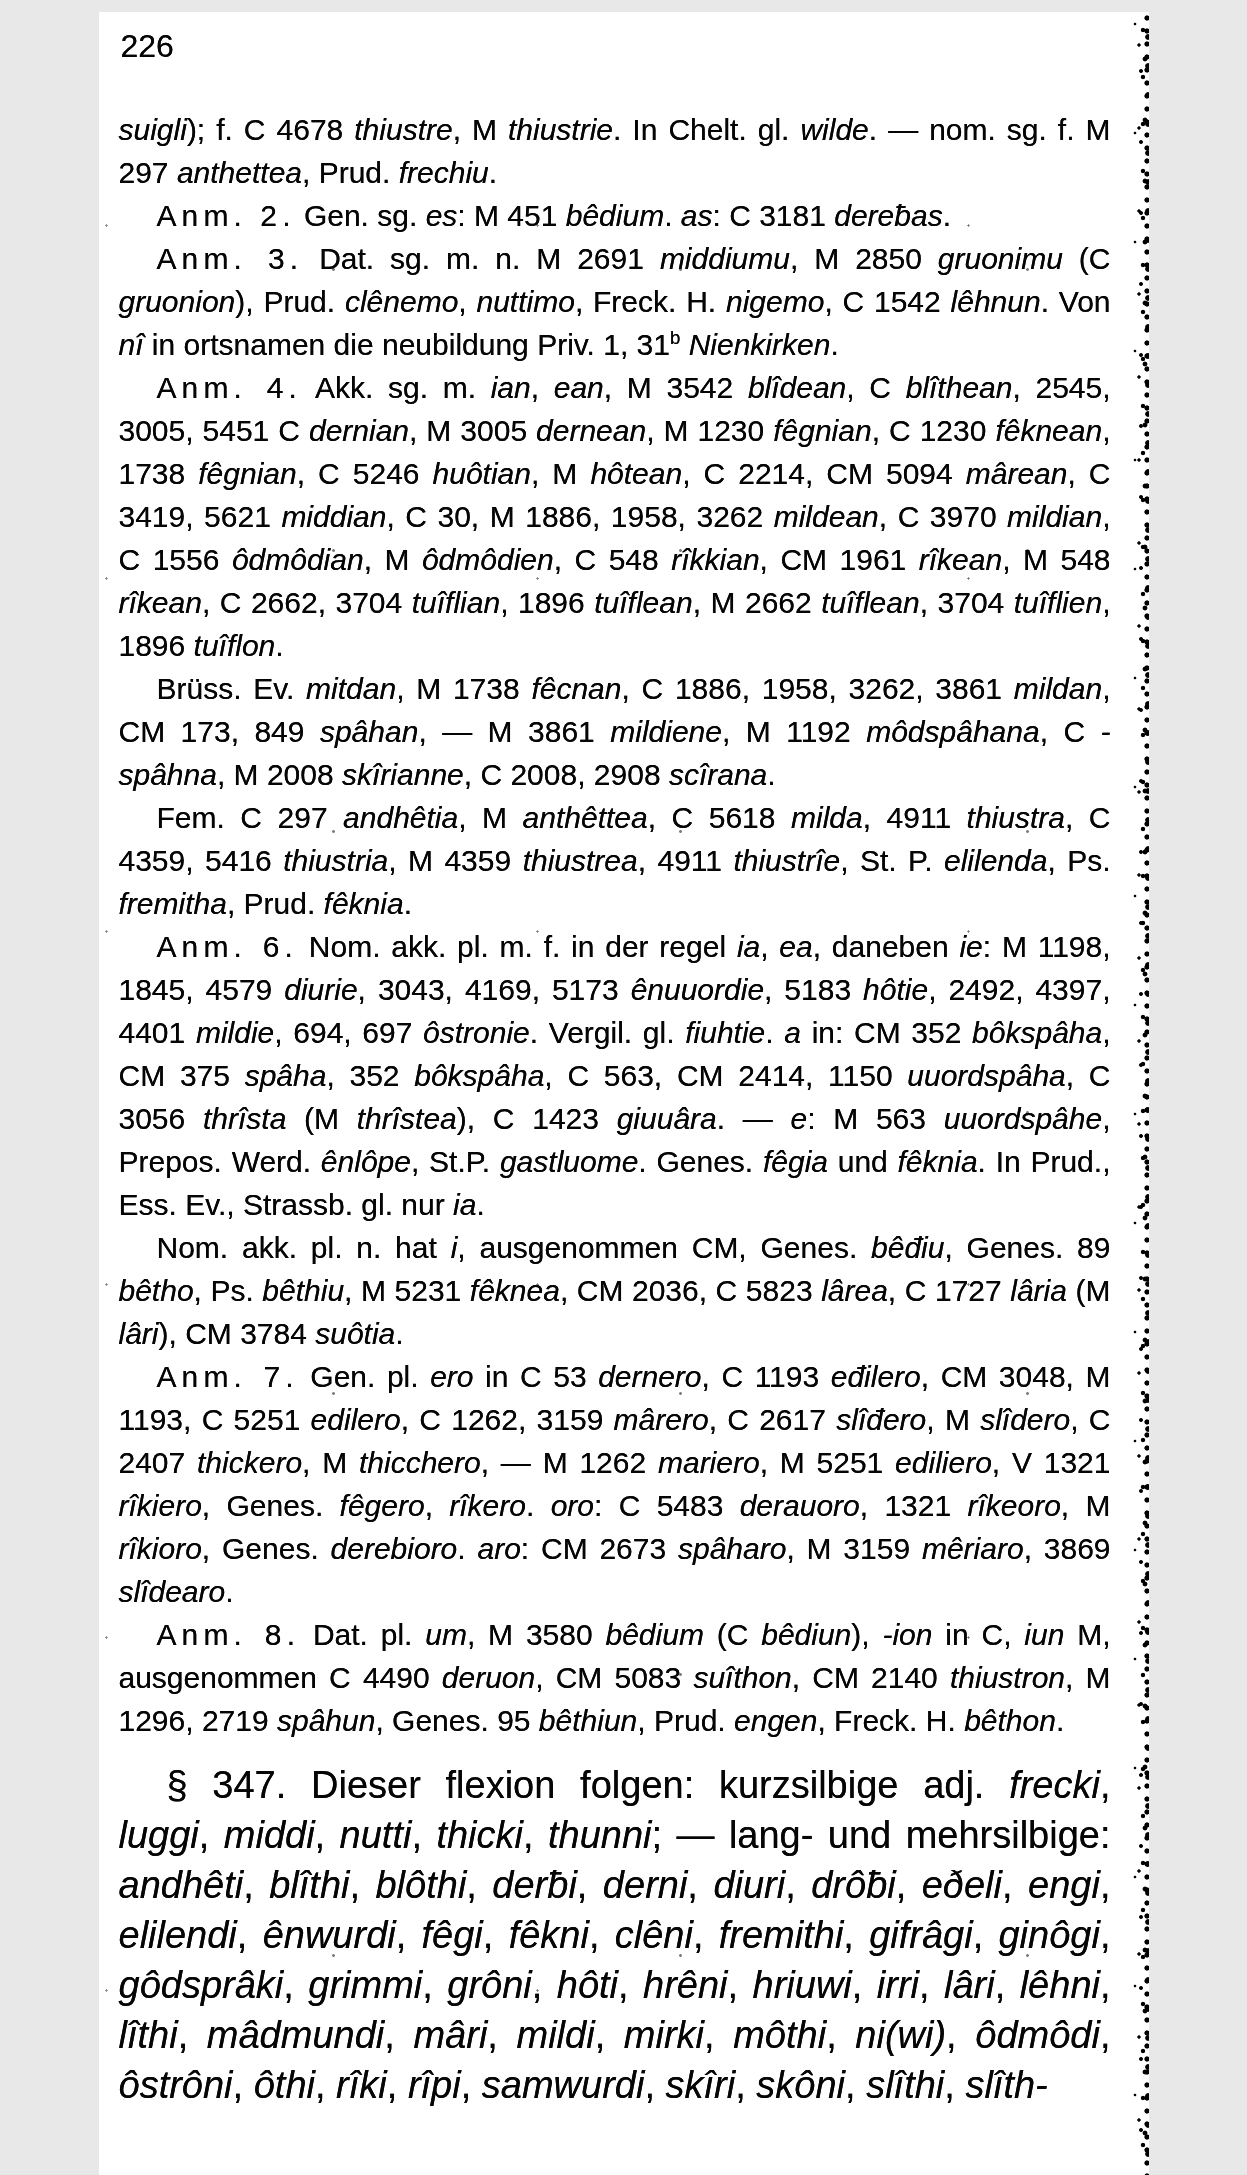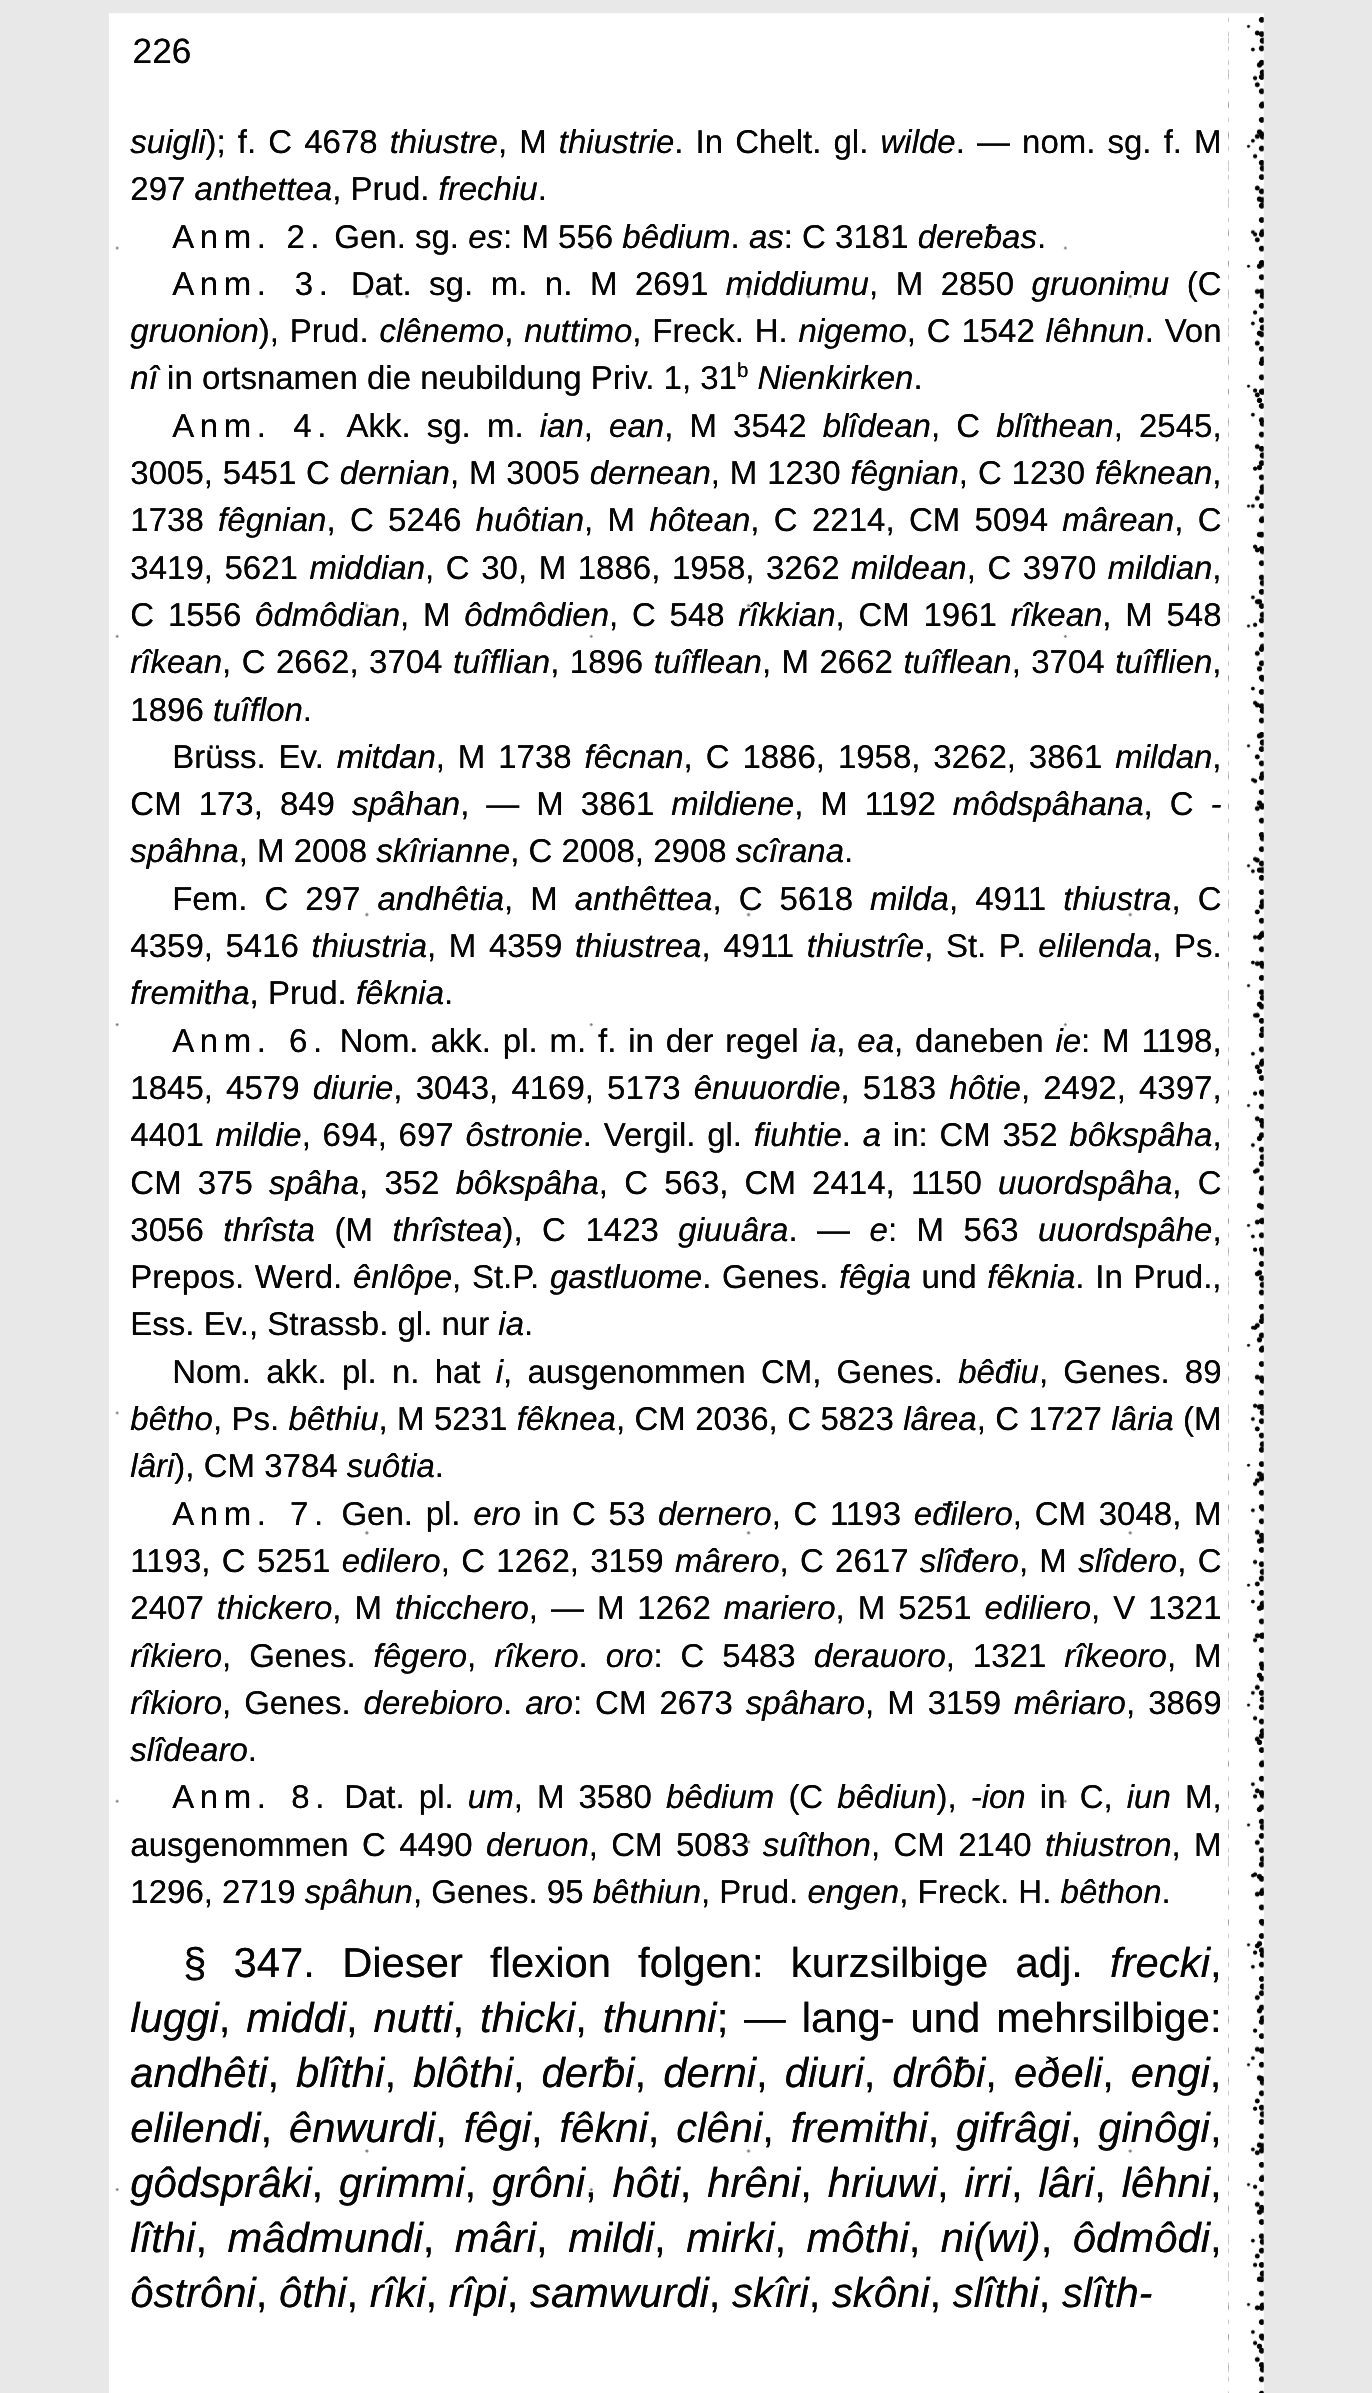--- a/index.html
+++ b/index.html
@@ -86,21 +86,21 @@
 <body>
 
 <div class="page">
 
   <div class="header-row">
     <div class="page-num">226</div>
   </div>
 
   <div class="page-body">
     <p class="para small"><span class="s-i">suigli</span><span class="s-r">); f. C 4678 </span><span class="s-i">thiustre</span><span class="s-r">, M </span><span class="s-i">thiustrie</span><span class="s-r">. In Chelt. gl. </span><span class="s-i">wilde</span><span class="s-r">. — nom. sg. f. M 297 </span><span class="s-i">anthettea</span><span class="s-r">, Prud. </span><span class="s-i">frechiu</span><span class="s-r">.</span></p>
-    <p class="para small ind"><span class="s-sp">Anm. 2.</span><span class="s-r"> Gen. sg. </span><span class="s-i">es</span><span class="s-r">: M 556 </span><span class="s-i">bêdium</span><span class="s-r">. </span><span class="s-i">as</span><span class="s-r">: C 3181 </span><span class="s-i">dereƀas</span><span class="s-r">.</span></p>
+    <p class="para small ind"><span class="s-sp">Anm. 2.</span><span class="s-r"> Gen. sg. </span><span class="s-i">es</span><span class="s-r">: M 451 </span><span class="s-i">bêdium</span><span class="s-r">. </span><span class="s-i">as</span><span class="s-r">: C 3181 </span><span class="s-i">dereƀas</span><span class="s-r">.</span></p>
     <p class="para small ind"><span class="s-sp">Anm. 3.</span><span class="s-r"> Dat. sg. m. n. M 2691 </span><span class="s-i">middiumu</span><span class="s-r">, M 2850 </span><span class="s-i">gruonimu</span><span class="s-r"> (C </span><span class="s-i">gruonion</span><span class="s-r">), Prud. </span><span class="s-i">clênemo</span><span class="s-r">, </span><span class="s-i">nuttimo</span><span class="s-r">, Freck. H. </span><span class="s-i">nigemo</span><span class="s-r">, C 1542 </span><span class="s-i">lêhnun</span><span class="s-r">. Von </span><span class="s-i">nî</span><span class="s-r"> in ortsnamen die neubildung Priv. 1, 31</span><span class="s-sup">b</span><span class="s-r"> </span><span class="s-i">Nienkirken</span><span class="s-r">.</span></p>
     <p class="para small ind"><span class="s-sp">Anm. 4.</span><span class="s-r"> Akk. sg. m. </span><span class="s-i">ian</span><span class="s-r">, </span><span class="s-i">ean</span><span class="s-r">, M 3542 </span><span class="s-i">blîdean</span><span class="s-r">, C </span><span class="s-i">blîthean</span><span class="s-r">, 2545, 3005, 5451 C </span><span class="s-i">dernian</span><span class="s-r">, M 3005 </span><span class="s-i">dernean</span><span class="s-r">, M 1230 </span><span class="s-i">fêgnian</span><span class="s-r">, C 1230 </span><span class="s-i">fêknean</span><span class="s-r">, 1738 </span><span class="s-i">fêgnian</span><span class="s-r">, C 5246 </span><span class="s-i">huôtian</span><span class="s-r">, M </span><span class="s-i">hôtean</span><span class="s-r">, C 2214, CM 5094 </span><span class="s-i">mârean</span><span class="s-r">, C 3419, 5621 </span><span class="s-i">middian</span><span class="s-r">, C 30, M 1886, 1958, 3262 </span><span class="s-i">mildean</span><span class="s-r">, C 3970 </span><span class="s-i">mildian</span><span class="s-r">, C 1556 </span><span class="s-i">ôdmôdian</span><span class="s-r">, M </span><span class="s-i">ôdmôdien</span><span class="s-r">, C 548 </span><span class="s-i">rîkkian</span><span class="s-r">, CM 1961 </span><span class="s-i">rîkean</span><span class="s-r">, M 548 </span><span class="s-i">rîkean</span><span class="s-r">, C 2662, 3704 </span><span class="s-i">tuîflian</span><span class="s-r">, 1896 </span><span class="s-i">tuîflean</span><span class="s-r">, M 2662 </span><span class="s-i">tuîflean</span><span class="s-r">, 3704 </span><span class="s-i">tuîflien</span><span class="s-r">, 1896 </span><span class="s-i">tuîflon</span><span class="s-r">.</span></p>
     <p class="para small ind"><span class="s-r">Brüss. Ev. </span><span class="s-i">mitdan</span><span class="s-r">, M 1738 </span><span class="s-i">fêcnan</span><span class="s-r">, C 1886, 1958, 3262, 3861 </span><span class="s-i">mildan</span><span class="s-r">, CM 173, 849 </span><span class="s-i">spâhan</span><span class="s-r">, — M 3861 </span><span class="s-i">mildiene</span><span class="s-r">, M 1192 </span><span class="s-i">môdspâhana</span><span class="s-r">, C </span><span class="s-i">-spâhna</span><span class="s-r">, M 2008 </span><span class="s-i">skîrianne</span><span class="s-r">, C 2008, 2908 </span><span class="s-i">scîrana</span><span class="s-r">.</span></p>
     <p class="para small ind"><span class="s-r">Fem. C 297 </span><span class="s-i">andhêtia</span><span class="s-r">, M </span><span class="s-i">anthêttea</span><span class="s-r">, C 5618 </span><span class="s-i">milda</span><span class="s-r">, 4911 </span><span class="s-i">thiustra</span><span class="s-r">, C 4359, 5416 </span><span class="s-i">thiustria</span><span class="s-r">, M 4359 </span><span class="s-i">thiustrea</span><span class="s-r">, 4911 </span><span class="s-i">thiustrîe</span><span class="s-r">, St. P. </span><span class="s-i">elilenda</span><span class="s-r">, Ps. </span><span class="s-i">fremitha</span><span class="s-r">, Prud. </span><span class="s-i">fêknia</span><span class="s-r">.</span></p>
     <p class="para small ind"><span class="s-sp">Anm. 6.</span><span class="s-r"> Nom. akk. pl. m. f. in der regel </span><span class="s-i">ia</span><span class="s-r">, </span><span class="s-i">ea</span><span class="s-r">, daneben </span><span class="s-i">ie</span><span class="s-r">: M 1198, 1845, 4579 </span><span class="s-i">diurie</span><span class="s-r">, 3043, 4169, 5173 </span><span class="s-i">ênuuordie</span><span class="s-r">, 5183 </span><span class="s-i">hôtie</span><span class="s-r">, 2492, 4397, 4401 </span><span class="s-i">mildie</span><span class="s-r">, 694, 697 </span><span class="s-i">ôstronie</span><span class="s-r">. Vergil. gl. </span><span class="s-i">fiuhtie</span><span class="s-r">. </span><span class="s-i">a</span><span class="s-r"> in: CM 352 </span><span class="s-i">bôkspâha</span><span class="s-r">, CM 375 </span><span class="s-i">spâha</span><span class="s-r">, 352 </span><span class="s-i">bôkspâha</span><span class="s-r">, C 563, CM 2414, 1150 </span><span class="s-i">uuordspâha</span><span class="s-r">, C 3056 </span><span class="s-i">thrîsta</span><span class="s-r"> (M </span><span class="s-i">thrîstea</span><span class="s-r">), C 1423 </span><span class="s-i">giuuâra</span><span class="s-r">. — </span><span class="s-i">e</span><span class="s-r">: M 563 </span><span class="s-i">uuordspâhe</span><span class="s-r">, Prepos. Werd. </span><span class="s-i">ênlôpe</span><span class="s-r">, St.P. </span><span class="s-i">gastluome</span><span class="s-r">. Genes. </span><span class="s-i">fêgia</span><span class="s-r"> und </span><span class="s-i">fêknia</span><span class="s-r">. In Prud., Ess. Ev., Strassb. gl. nur </span><span class="s-i">ia</span><span class="s-r">.</span></p>
     <p class="para small ind"><span class="s-r">Nom. akk. pl. n. hat </span><span class="s-i">i</span><span class="s-r">, ausgenommen CM, Genes. </span><span class="s-i">bêđiu</span><span class="s-r">, Genes. 89 </span><span class="s-i">bêtho</span><span class="s-r">, Ps. </span><span class="s-i">bêthiu</span><span class="s-r">, M 5231 </span><span class="s-i">fêknea</span><span class="s-r">, CM 2036, C 5823 </span><span class="s-i">lârea</span><span class="s-r">, C 1727 </span><span class="s-i">lâria</span><span class="s-r"> (M </span><span class="s-i">lâri</span><span class="s-r">), CM 3784 </span><span class="s-i">suôtia</span><span class="s-r">.</span></p>
     <p class="para small ind"><span class="s-sp">Anm. 7.</span><span class="s-r"> Gen. pl. </span><span class="s-i">ero</span><span class="s-r"> in C 53 </span><span class="s-i">dernero</span><span class="s-r">, C 1193 </span><span class="s-i">eđilero</span><span class="s-r">, CM 3048, M 1193, C 5251 </span><span class="s-i">edilero</span><span class="s-r">, C 1262, 3159 </span><span class="s-i">mârero</span><span class="s-r">, C 2617 </span><span class="s-i">slîđero</span><span class="s-r">, M </span><span class="s-i">slîdero</span><span class="s-r">, C 2407 </span><span class="s-i">thickero</span><span class="s-r">, M </span><span class="s-i">thicchero</span><span class="s-r">, — M 1262 </span><span class="s-i">mariero</span><span class="s-r">, M 5251 </span><span class="s-i">ediliero</span><span class="s-r">, V 1321 </span><span class="s-i">rîkiero</span><span class="s-r">, Genes. </span><span class="s-i">fêgero</span><span class="s-r">, </span><span class="s-i">rîkero</span><span class="s-r">. </span><span class="s-i">oro</span><span class="s-r">: C 5483 </span><span class="s-i">derauoro</span><span class="s-r">, 1321 </span><span class="s-i">rîkeoro</span><span class="s-r">, M </span><span class="s-i">rîkioro</span><span class="s-r">, Genes. </span><span class="s-i">derebioro</span><span class="s-r">. </span><span class="s-i">aro</span><span class="s-r">: CM 2673 </span><span class="s-i">spâharo</span><span class="s-r">, M 3159 </span><span class="s-i">mêriaro</span><span class="s-r">, 3869 </span><span class="s-i">slîdearo</span><span class="s-r">.</span></p>
     <p class="para small ind"><span class="s-sp">Anm. 8.</span><span class="s-r"> Dat. pl. </span><span class="s-i">um</span><span class="s-r">, M 3580 </span><span class="s-i">bêdium</span><span class="s-r"> (C </span><span class="s-i">bêdiun</span><span class="s-r">), </span><span class="s-i">-ion</span><span class="s-r"> in C, </span><span class="s-i">iun</span><span class="s-r"> M, ausgenommen C 4490 </span><span class="s-i">deruon</span><span class="s-r">, CM 5083 </span><span class="s-i">suîthon</span><span class="s-r">, CM 2140 </span><span class="s-i">thiustron</span><span class="s-r">, M 1296, 2719 </span><span class="s-i">spâhun</span><span class="s-r">, Genes. 95 </span><span class="s-i">bêthiun</span><span class="s-r">, Prud. </span><span class="s-i">engen</span><span class="s-r">, Freck. H. </span><span class="s-i">bêthon</span><span class="s-r">.</span></p>
     <p class="para large"><span class="s-r">§ 347. Dieser flexion folgen: kurzsilbige adj. </span><span class="s-i">frecki</span><span class="s-r">, </span><span class="s-i">luggi</span><span class="s-r">, </span><span class="s-i">middi</span><span class="s-r">, </span><span class="s-i">nutti</span><span class="s-r">, </span><span class="s-i">thicki</span><span class="s-r">, </span><span class="s-i">thunni</span><span class="s-r">; — lang- und mehrsilbige: </span><span class="s-i">andhêti</span><span class="s-r">, </span><span class="s-i">blîthi</span><span class="s-r">, </span><span class="s-i">blôthi</span><span class="s-r">, </span><span class="s-i">derƀi</span><span class="s-r">, </span><span class="s-i">derni</span><span class="s-r">, </span><span class="s-i">diuri</span><span class="s-r">, </span><span class="s-i">drôƀi</span><span class="s-r">, </span><span class="s-i">eðeli</span><span class="s-r">, </span><span class="s-i">engi</span><span class="s-r">, </span><span class="s-i">elilendi</span><span class="s-r">, </span><span class="s-i">ênwurdi</span><span class="s-r">, </span><span class="s-i">fêgi</span><span class="s-r">, </span><span class="s-i">fêkni</span><span class="s-r">, </span><span class="s-i">clêni</span><span class="s-r">, </span><span class="s-i">fremithi</span><span class="s-r">, </span><span class="s-i">gifrâgi</span><span class="s-r">, </span><span class="s-i">ginôgi</span><span class="s-r">, </span><span class="s-i">gôdsprâki</span><span class="s-r">, </span><span class="s-i">grimmi</span><span class="s-r">, </span><span class="s-i">grôni</span><span class="s-r">, </span><span class="s-i">hôti</span><span class="s-r">, </span><span class="s-i">hrêni</span><span class="s-r">, </span><span class="s-i">hriuwi</span><span class="s-r">, </span><span class="s-i">irri</span><span class="s-r">, </span><span class="s-i">lâri</span><span class="s-r">, </span><span class="s-i">lêhni</span><span class="s-r">, </span><span class="s-i">lîthi</span><span class="s-r">, </span><span class="s-i">mâdmundi</span><span class="s-r">, </span><span class="s-i">mâri</span><span class="s-r">, </span><span class="s-i">mildi</span><span class="s-r">, </span><span class="s-i">mirki</span><span class="s-r">, </span><span class="s-i">môthi</span><span class="s-r">, </span><span class="s-i">ni(wi)</span><span class="s-r">, </span><span class="s-i">ôdmôdi</span><span class="s-r">, </span><span class="s-i">ôstrôni</span><span class="s-r">, </span><span class="s-i">ôthi</span><span class="s-r">, </span><span class="s-i">rîki</span><span class="s-r">, </span><span class="s-i">rîpi</span><span class="s-r">, </span><span class="s-i">samwurdi</span><span class="s-r">, </span><span class="s-i">skîri</span><span class="s-r">, </span><span class="s-i">skôni</span><span class="s-r">, </span><span class="s-i">slîthi</span><span class="s-r">, </span><span class="s-i">slîth-</span></p>
   </div>

